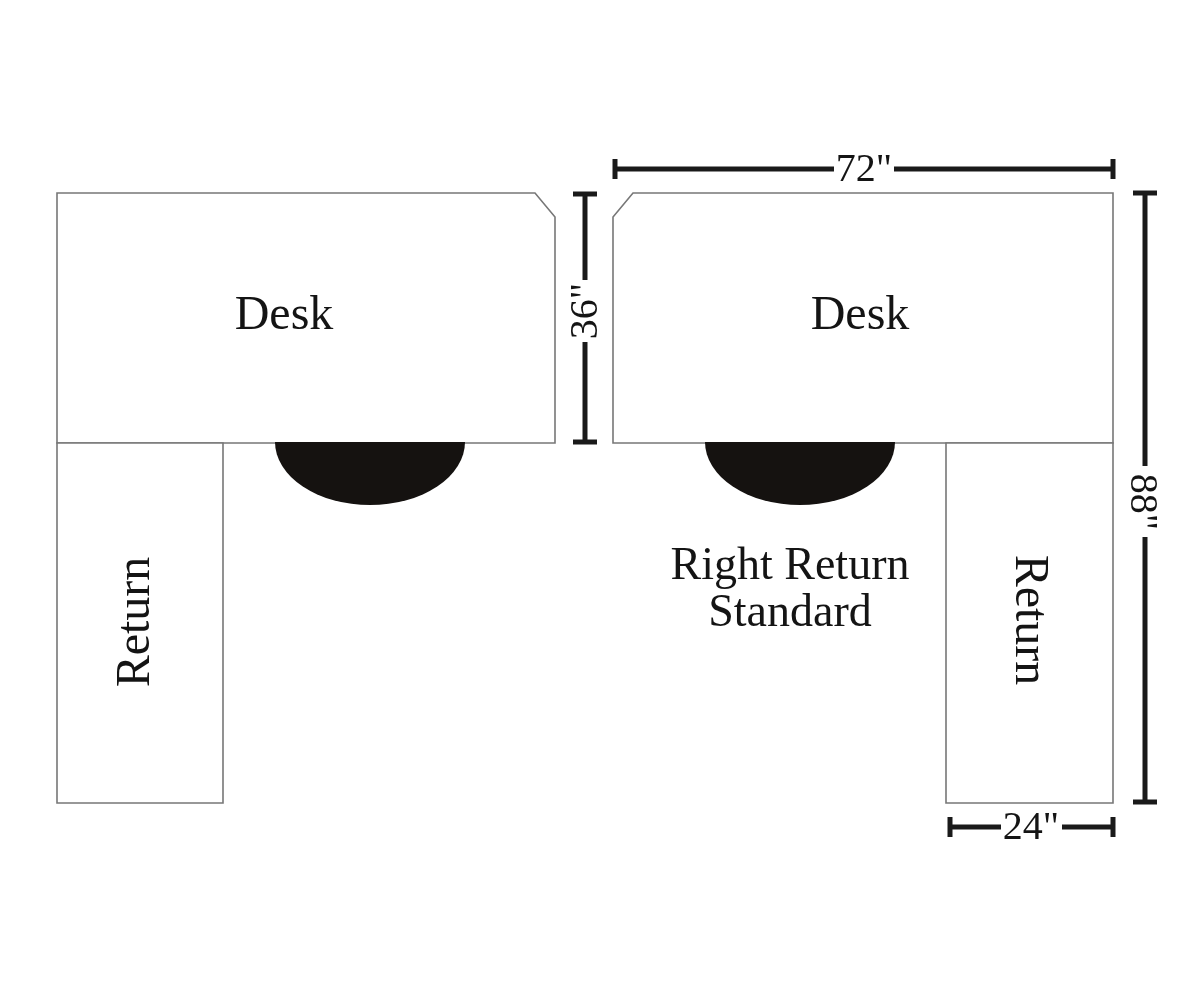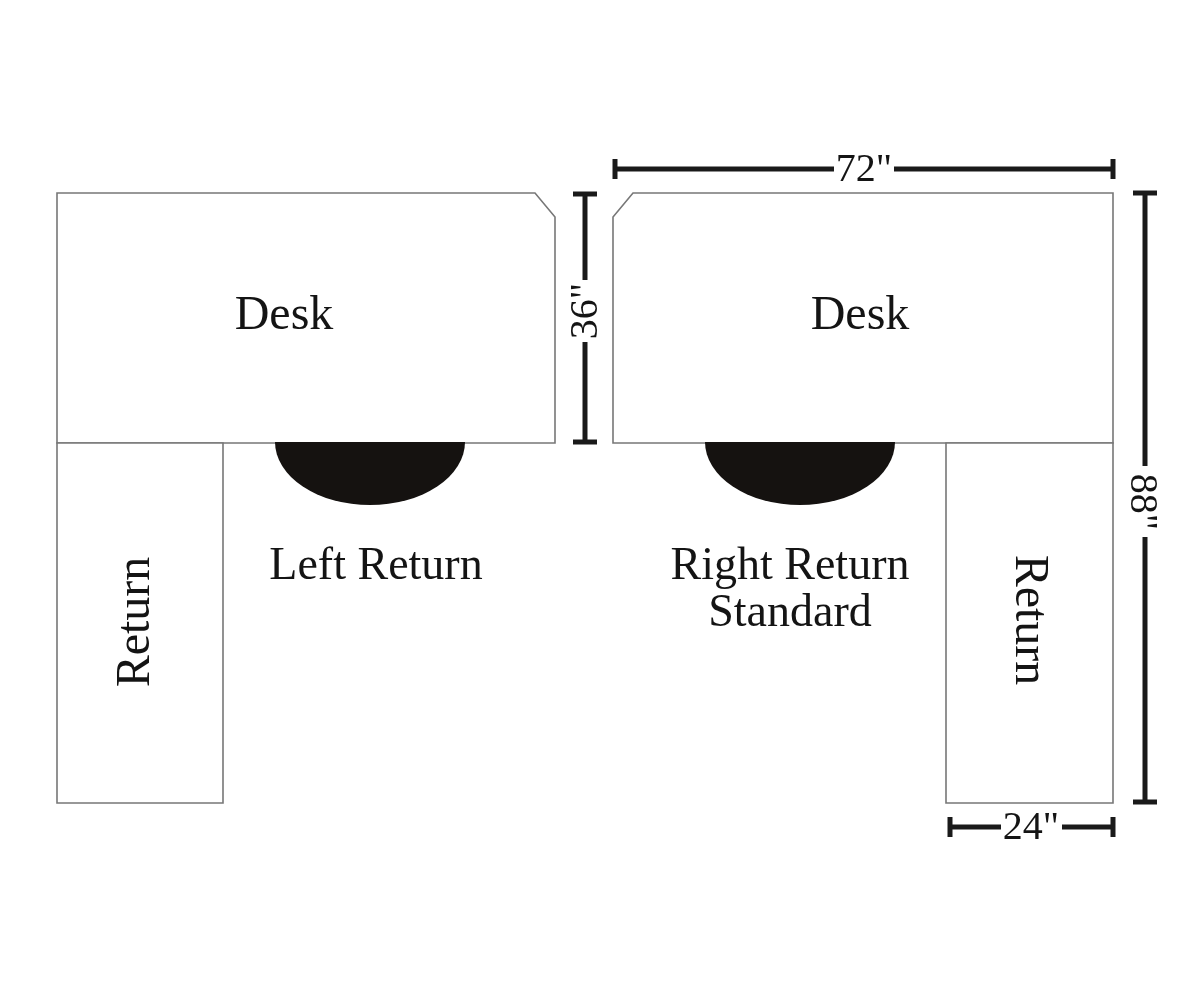--- a/index.html
+++ b/index.html
@@ -81,21 +81,20 @@
   </svg>
 
   <div class="label desk-label" style="left:284px; top:313px;">Desk</div>
 
   <div class="label desk-label" style="left:860px; top:313px;">Desk</div>
 
   <div class="label side-label rot-ccw" style="left:133px; top:622px;">Return</div>
 
   <div class="label side-label rot-cw" style="left:1032px; top:620px;">Return</div>
 
-  <div class="label caption" style="left:376px; top:563px;">Left Return</div>
 
   <div class="label caption" style="left:790px; top:587px;">
     <div>Right Return</div>
     <div>Standard</div>
   </div>
 
   <div class="label dim-label" style="left:864px; top:168px;">72"</div>
 
   <div class="label dim-label rot-ccw" style="left:584px; top:311px;">36"</div>
 

